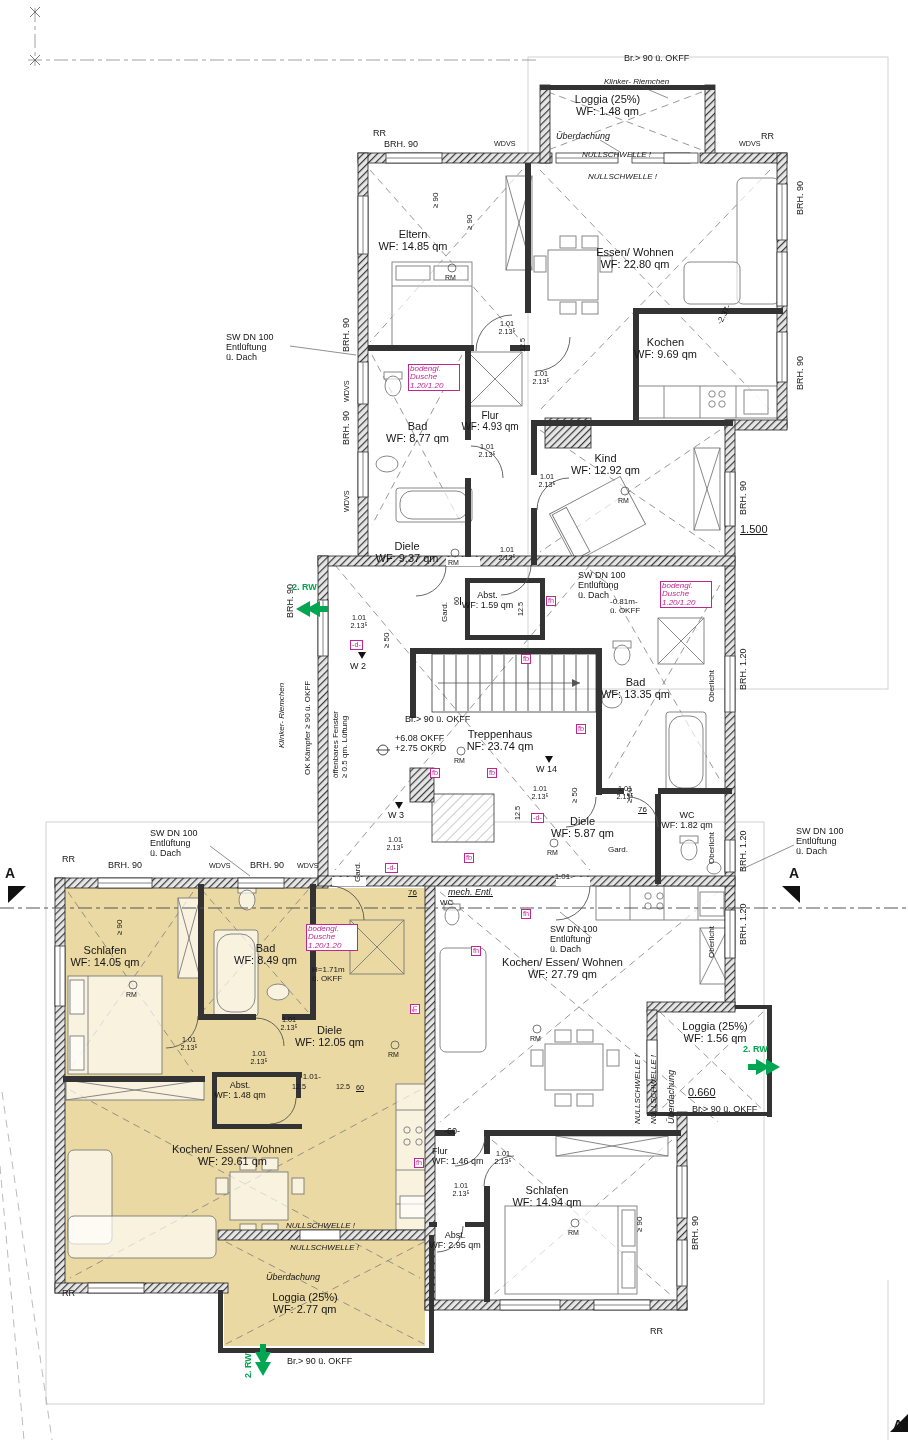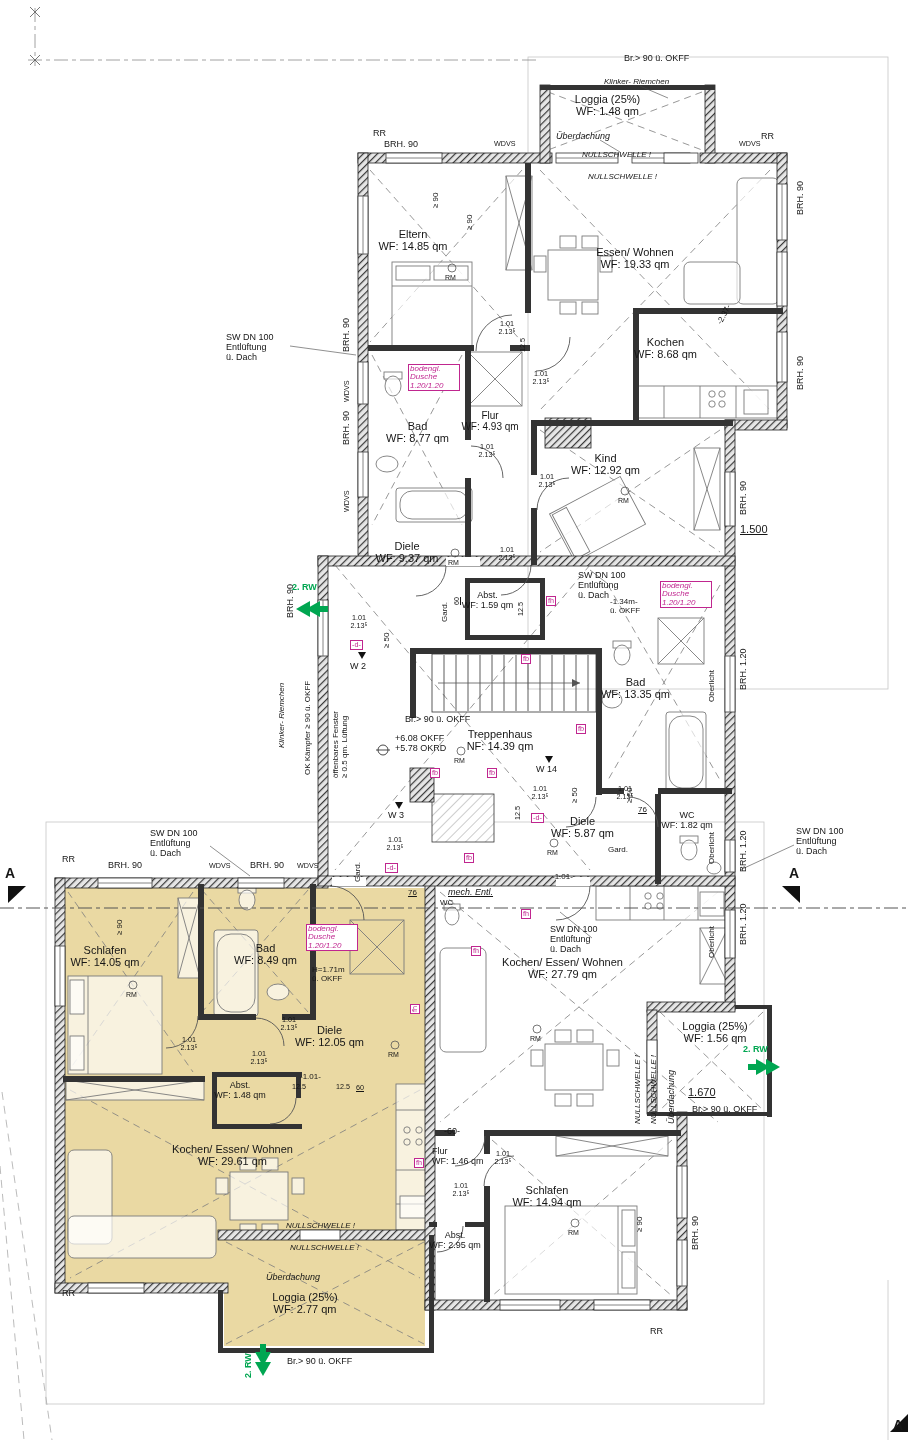--- a/index.html
+++ b/index.html
@@ -422,35 +422,35 @@
         <polygon points="255,1362 271,1362 263,1376"></polygon>
         <rect x="260" y="1344" width="6" height="8"></rect>
   </g>
 </svg>
 
 <div class="lbl c" style="left:560px;top:93px;width:95px">Loggia (25%)
 WF: 1.48 qm</div>
 <div class="lbl c" style="left:368px;top:228px;width:90px">Eltern
 WF: 14.85 qm</div>
 <div class="lbl c" style="left:575px;top:246px;width:120px">Essen/ Wohnen
-WF: 19.33 qm</div>
+WF: 22.80 qm</div>
 <div class="lbl c" style="left:618px;top:336px;width:95px">Kochen
-WF: 8.68 qm</div>
+WF: 9.69 qm</div>
 <div class="lbl c" style="left:370px;top:420px;width:95px">Bad
 WF: 8.77 qm</div>
 <div class="lbl c s10" style="left:455px;top:410px;width:70px">Flur
 WF: 4.93 qm</div>
 <div class="lbl c" style="left:558px;top:452px;width:95px">Kind
 WF: 12.92 qm</div>
 <div class="lbl c" style="left:362px;top:540px;width:90px">Diele
 WF: 9.37 qm</div>
 <div class="lbl c s9" style="left:455px;top:590px;width:65px">Abst.
 WF: 1.59 qm</div>
 <div class="lbl c" style="left:445px;top:728px;width:110px">Treppenhaus
-NF: 14.39 qm</div>
+NF: 23.74 qm</div>
 <div class="lbl c" style="left:588px;top:676px;width:95px">Bad
 WF: 13.35 qm</div>
 <div class="lbl c" style="left:540px;top:815px;width:85px">Diele
 WF: 5.87 qm</div>
 <div class="lbl c s9" style="left:652px;top:810px;width:70px">WC
 WF: 1.82 qm</div>
 <div class="lbl c" style="left:55px;top:944px;width:100px">Schlafen
 WF: 14.05 qm</div>
 <div class="lbl c" style="left:218px;top:942px;width:95px">Bad
 WF: 8.49 qm</div>
@@ -508,31 +508,31 @@
 <div class="lbl s9" style="left:405px;top:714px">Br.&gt; 90 ü. OKFF</div>
 <div class="lbl s9" style="left:692px;top:1104px">Br.&gt; 90 ü. OKFF</div>
 <div class="lbl s9" style="left:287px;top:1356px">Br.&gt; 90 ü. OKFF</div>
 <div class="lbl i s8" style="left:582px;top:151px">NULLSCHWELLE !</div>
 <div class="lbl i s8" style="left:588px;top:173px">NULLSCHWELLE !</div>
 <div class="lbl i s8 v" style="left:634px;top:1124px">NULLSCHWELLE !</div>
 <div class="lbl i s8 v" style="left:650px;top:1124px">NULLSCHWELLE !</div>
 <div class="lbl i s8" style="left:286px;top:1222px">NULLSCHWELLE !</div>
 <div class="lbl i s8" style="left:290px;top:1244px">NULLSCHWELLE !</div>
 <div class="lbl s9" style="left:395px;top:733px">+6.08 OKFF
-+5.78 OKRD</div>
++2.75 OKRD</div>
 <div class="lbl u" style="left:740px;top:523px">1.500</div>
-<div class="lbl u" style="left:688px;top:1086px">1.670</div>
+<div class="lbl u" style="left:688px;top:1086px">0.660</div>
 <div class="lbl green s9" style="left:292px;top:582px">2. RW</div>
 <div class="lbl green s9" style="left:743px;top:1044px">2. RW</div>
 <div class="lbl green s9 v" style="left:243px;top:1378px">2. RW</div>
 <div class="lbl i s9 u" style="left:448px;top:887px">mech. Entl.</div>
 <div class="lbl s8" style="left:440px;top:899px">WC</div>
 <div class="lbl s8" style="left:312px;top:966px">H=1.71m
 ü. OKFF</div>
-<div class="lbl s8" style="left:610px;top:598px">-1.34m-
+<div class="lbl s8" style="left:610px;top:598px">-0.81m-
 ü. OKFF</div>
 <div class="lbl s8 v" style="left:304px;top:775px">OK Kämpfer ≥ 90 ü. OKFF</div>
 <div class="lbl s8 v" style="left:332px;top:778px">öffenbares Fenster
 ≥ 0.5 qm. Lüftung</div>
 <div class="lbl s9" style="left:350px;top:661px">W 2</div>
 <div class="lbl s9" style="left:536px;top:764px">W 14</div>
 <div class="lbl s9" style="left:388px;top:810px">W 3</div>
 <div class="lbl s8 vr" style="left:716px;top:322px">-2.37-</div>
 <div class="lbl s9" style="left:444px;top:1126px">-60-</div>
 <div class="lbl s8" style="left:552px;top:873px">-1.01-</div>

